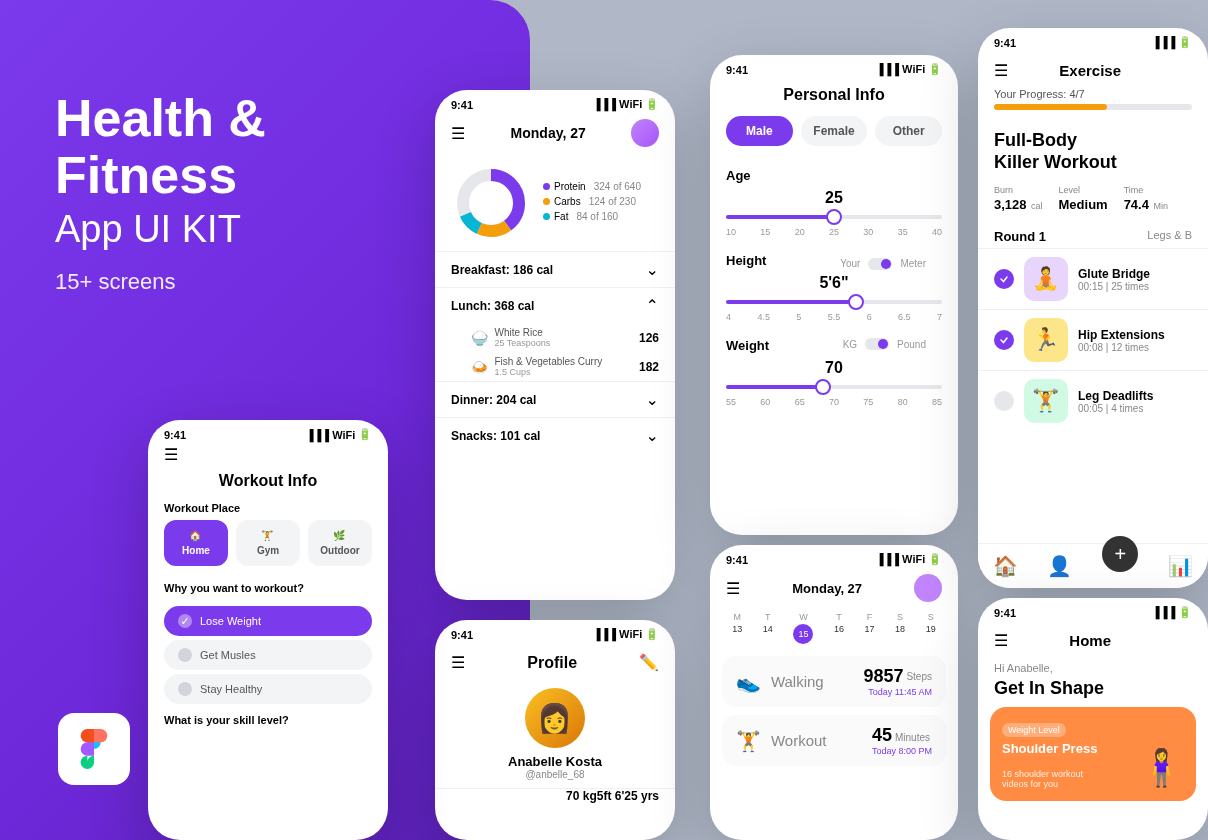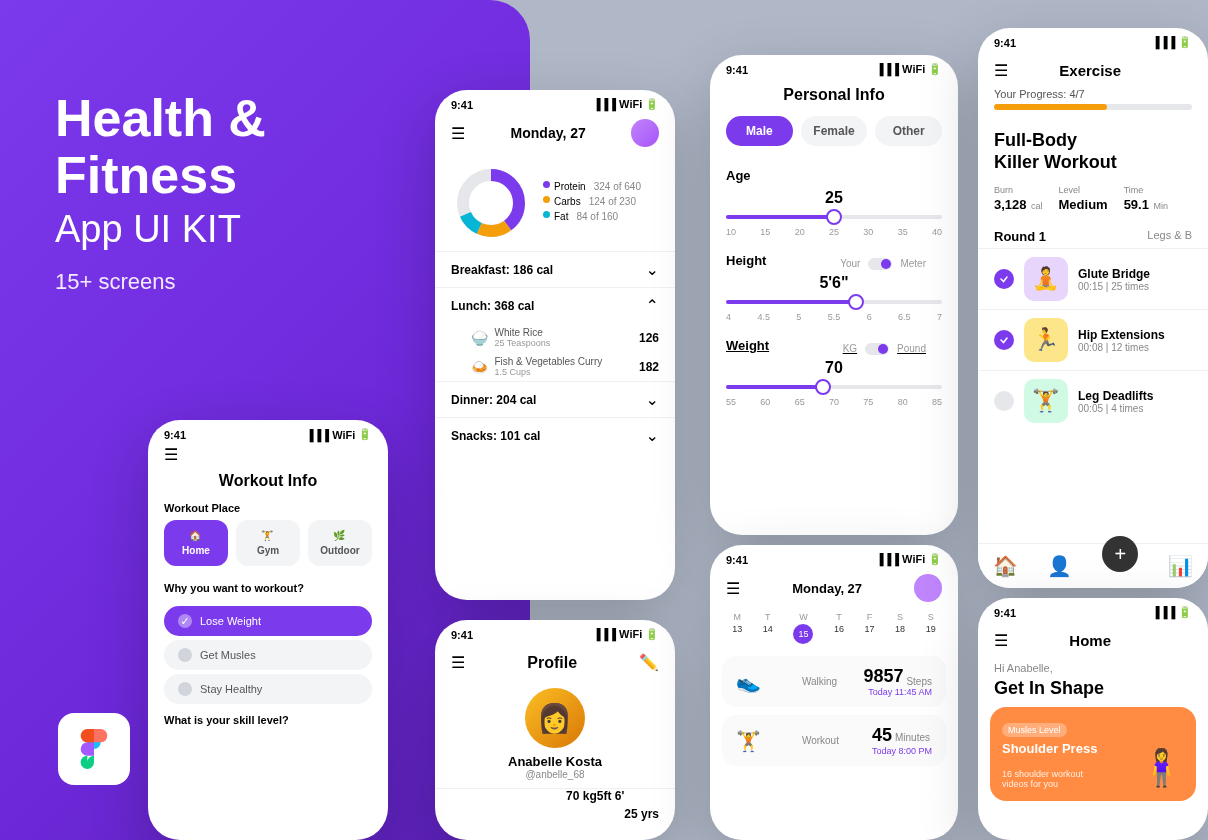--- a/index.html
+++ b/index.html
@@ -136,21 +136,21 @@
       display: flex; align-items: center; gap: 4px;
     }
     .donut-section {
       padding: 8px 16px;
       display: flex;
       gap: 12px;
       align-items: center;
     }
     .donut-svg { width: 80px; height: 80px; flex-shrink: 0; }
     .macro-list { font-size: 10px; }
-    .macro-item { display: flex; align-items: flex-start; gap: 4px; margin-bottom: 4px; }
+    .macro-item { display: flex; align-items: center; gap: 4px; margin-bottom: 4px; }
     .macro-dot { width: 7px; height: 7px; border-radius: 50%; flex-shrink: 0; }
     .meal-row {
       padding: 8px 16px;
       border-top: 1px solid #f0f0f0;
       display: flex;
       justify-content: space-between;
       align-items: center;
     }
     .meal-name { font-size: 12px; font-weight: 600; }
     .meal-sub-row {
@@ -218,21 +218,21 @@
 
     
     .steps-header { padding: 4px 16px 8px; display: flex; justify-content: space-between; align-items: center; }
     .calendar-row { display: flex; justify-content: space-around; padding: 2px 12px 8px; }
     .cal-day { text-align: center; font-size: 9px; }
     .cal-day-label { color: #999; margin-bottom: 2px; }
     .cal-day-num { color: #333; font-weight: 500; }
     .cal-day.today .cal-day-num { background: #7c3aed; color: white; border-radius: 50%; width: 20px; height: 20px; display: flex; align-items: center; justify-content: center; margin: 0 auto; }
     .stat-card { margin: 4px 12px; background: #fafafa; border-radius: 14px; padding: 10px 14px; display: flex; justify-content: space-between; align-items: center; }
     .stat-icon { font-size: 20px; }
-    .stat-label { font-size: 10px; color: #888; margin-left: 31px; }
+    .stat-label { font-size: 15px; color: #888; }
     .stat-value { font-size: 18px; font-weight: 700; }
     .stat-sub { font-size: 9px; color: #7c3aed; }
     .stat-unit { font-size: 10px; color: #888; }
 
     
     .ex-header { display: flex; justify-content: space-between; align-items: center; padding: 8px 16px; }
     .ex-title { font-size: 15px; font-weight: 600; }
     .progress-bar { margin: 0 16px; background: #e5e7eb; border-radius: 4px; height: 6px; }
     .progress-fill { background: #f59e0b; height: 6px; border-radius: 4px; }
     .ex-workout-title { padding: 20px 16px 4px; font-size: 18px; font-weight: 800; line-height: 1.2; }
@@ -439,21 +439,21 @@
     <div style="font-size:13px;font-weight:700;margin-top:6px;">Anabelle Kosta</div>
     <div style="font-size:10px;color:#888;">@anbelle_68</div>
   </div>
   <div style="display:flex;justify-content:flex-end;padding:0 16px;border-top:1px solid #f0f0f0;">
     <div style="text-align:center;">
       <div style="font-size:12px;font-weight:700;">70 kg</div>
     </div>
     <div style="text-align:center;">
       <div style="font-size:12px;font-weight:700;">5ft 6'</div>
     </div>
-    <div style="text-align:center;margin-top:18px;">
+    <div style="text-align:center;">
       <div style="font-size:12px;font-weight:700;">25 yrs</div>
     </div>
   </div>
 </div>
 
 <div class="phone phone-personal">
   <div class="phone-status">
     <span>9:41</span>
     <div class="status-icons">
         <span>▐▐▐ WiFi 🔋</span>
@@ -505,21 +505,21 @@
         <span>4.5</span>
         <span>5</span>
         <span>5.5</span>
         <span>6</span>
         <span>6.5</span>
         <span>7</span>
     </div>
   </div>
 
   <div class="slider-section">
-    <div style="display:flex;justify-content:space-between;align-items:center;text-decoration:underline;">
+    <div style="display:flex;justify-content:space-between;align-items:flex-start;">
       <div class="slider-label">Weight</div>
       <div class="height-unit">
         <span>KG</span>
         <div style="width:24px;height:12px;background:#e5e7eb;border-radius:6px;position:relative;display:inline-block;margin:0 2px;">
           <div style="width:10px;height:10px;background:#7c3aed;border-radius:50%;position:absolute;top:1px;right:1px;"></div>
         </div>
         <span>Pound</span>
       </div>
     </div>
     <div class="slider-value">70</div>
@@ -584,21 +584,21 @@
   </div>
 
   <div class="stat-card">
     <div style="display:flex;align-items:center;gap:10px;">
       <span class="stat-icon">👟</span>
       <div>
         <div class="stat-label">Walking</div>
       </div>
     </div>
     <div style="text-align:right;">
-      <div style="display:flex;align-items:flex-end;gap:3px;">
+      <div style="display:flex;align-items:center;gap:3px;">
         <span class="stat-value">9857</span>
         <span class="stat-unit">Steps</span>
       </div>
       <div class="stat-sub">Today 11:45 AM</div>
     </div>
   </div>
 
   <div class="stat-card" style="margin-top:8px;">
     <div style="display:flex;align-items:center;gap:10px;">
       <span class="stat-icon">🏋️</span>
@@ -637,21 +637,21 @@
     <div class="ex-stat">
       <div class="ex-stat-label">Burn</div>
       <div><span class="ex-stat-value">3,128</span> <span class="ex-stat-unit">cal</span></div>
     </div>
     <div class="ex-stat">
       <div class="ex-stat-label">Level</div>
       <div><span class="ex-stat-value">Medium</span></div>
     </div>
     <div class="ex-stat">
       <div class="ex-stat-label">Time</div>
-      <div><span class="ex-stat-value">59.1</span> <span class="ex-stat-unit">Min</span></div>
+      <div><span class="ex-stat-value">74.4</span> <span class="ex-stat-unit">Min</span></div>
     </div>
   </div>
   <div class="round-label">
     <span>Round 1</span>
     <span style="font-weight:400;color:#888;font-size:11px;">Legs &amp; B</span>
   </div>
 
   <div class="exercise-item">
     <div class="ex-status done">
       <svg width="10" height="10" viewBox="0 0 10 10">
@@ -710,21 +710,21 @@
   </div>
   <div class="home-header">
     <span>☰</span>
     <span class="home-title">Home</span>
     <span style="width:20px;"></span>
   </div>
   <div class="home-greeting">Hi Anabelle,</div>
   <div class="home-big">Get In Shape</div>
   <div class="home-card">
     <div class="home-card-text">
-      <div class="home-card-badge">Musles Level</div>
+      <div class="home-card-badge">Weight Level</div>
       <div class="home-card-title">Shoulder Press</div>
       <div class="home-card-sub">16 shoulder workout<br>videos for you</div>
     </div>
     <div style="display:flex;align-items:flex-end;">
       <span style="font-size:36px;">🧍‍♀️</span>
     </div>
   </div>
 </div>
 
 </body></html>

